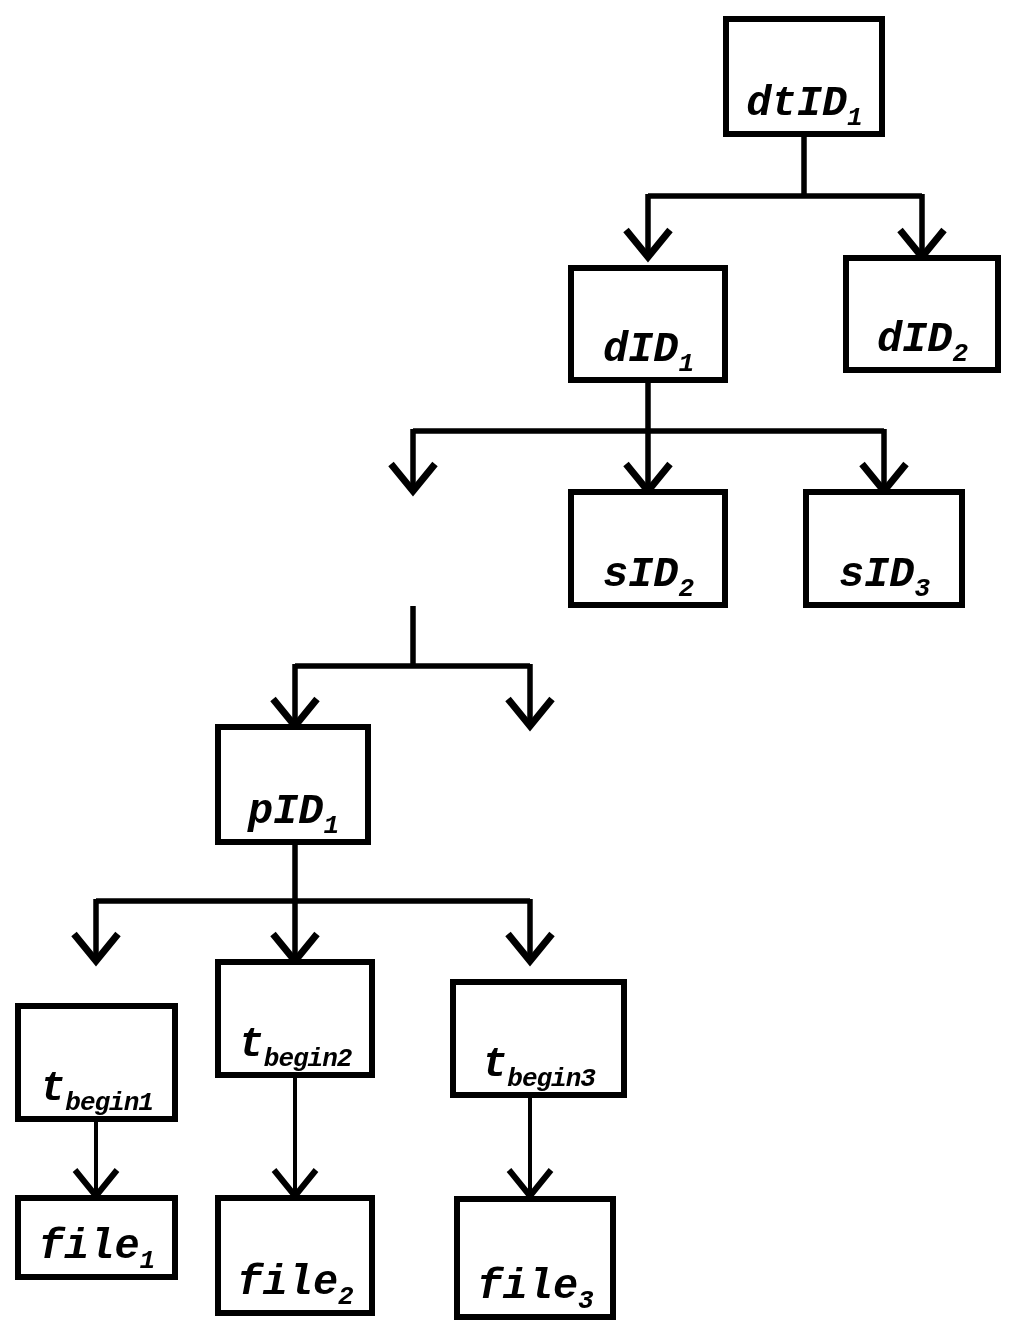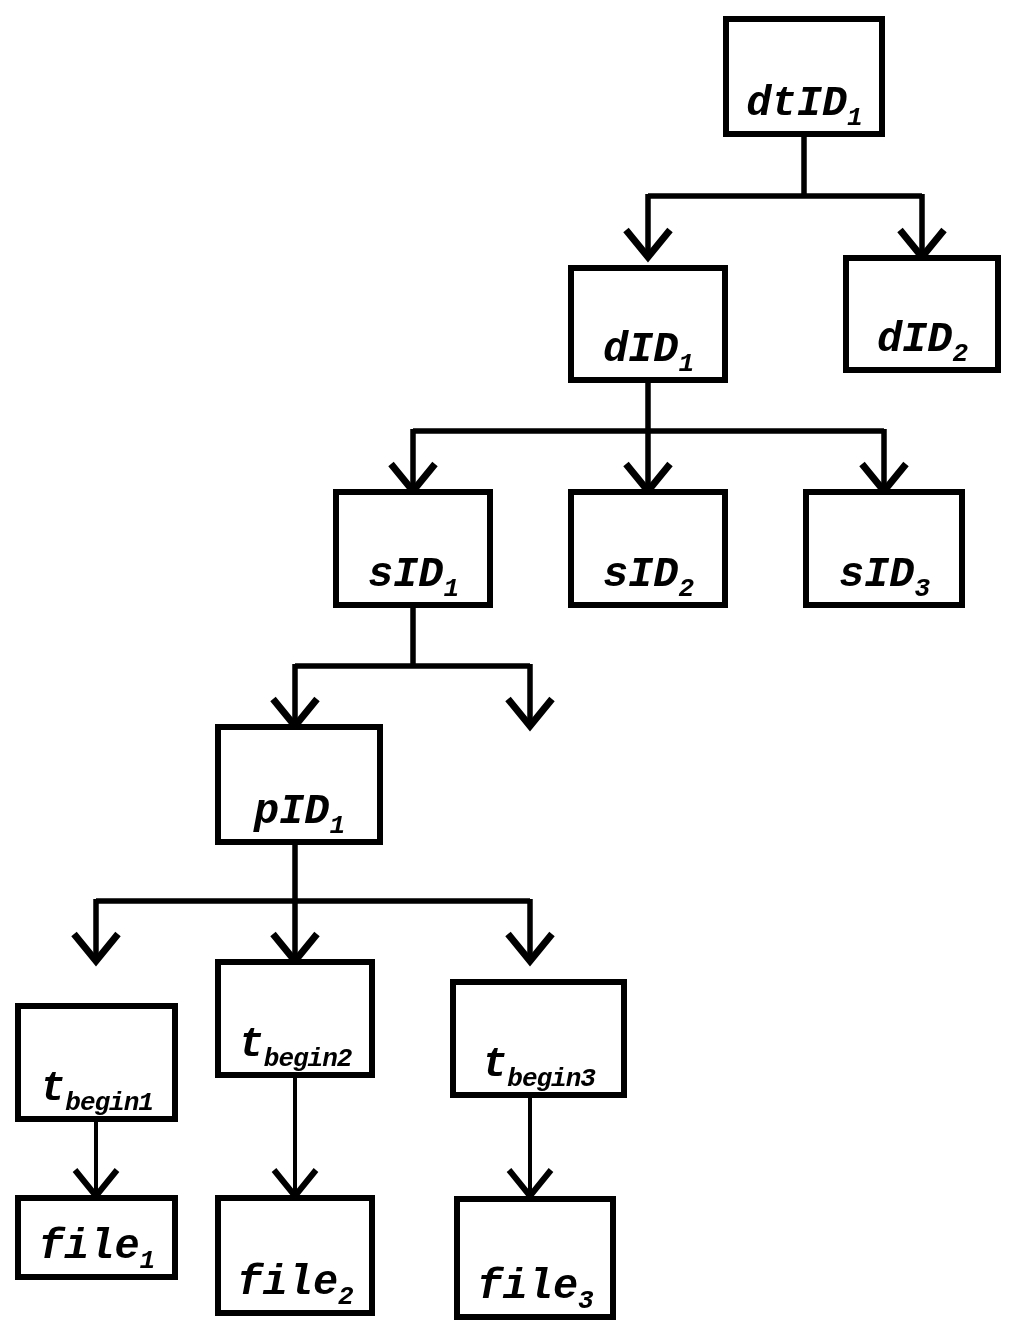--- a/index.html
+++ b/index.html
@@ -111,31 +111,28 @@
     <span class="lbl"><span>dtID</span><sub>1</sub></span>
   </div>
 
   <div class="node" style="left:568px; top:265px; width:160px; height:118px">
     <span class="lbl"><span>dID</span><sub>1</sub></span>
   </div>
   <div class="node" style="left:843px; top:255px; width:158px; height:118px">
     <span class="lbl"><span>dID</span><sub>2</sub></span>
   </div>
 
-  <div class="node" style="left:333px; top:489px; width:160px; height:119px">
-    <span class="lbl"><span>sID</span><sub>1</sub></span>
-  </div>
   <div class="node" style="left:568px; top:489px; width:160px; height:119px">
     <span class="lbl"><span>sID</span><sub>2</sub></span>
   </div>
   <div class="node" style="left:803px; top:489px; width:162px; height:119px">
     <span class="lbl"><span>sID</span><sub>3</sub></span>
   </div>
 
-  <div class="node" style="left:215px; top:724px; width:168px; height:121px">
+  <div class="node" style="left:215px; top:724px; width:156px; height:121px">
     <span class="lbl"><span>pID</span><sub>1</sub></span>
   </div>
 
   <div class="node" style="left:15px; top:1003px; width:163px; height:119px">
     <span class="lbl"><span>t</span><sub>begin1</sub></span>
   </div>
   <div class="node" style="left:215px; top:959px; width:160px; height:119px">
     <span class="lbl"><span>t</span><sub>begin2</sub></span>
   </div>
   <div class="node" style="left:450px; top:979px; width:177px; height:119px">

